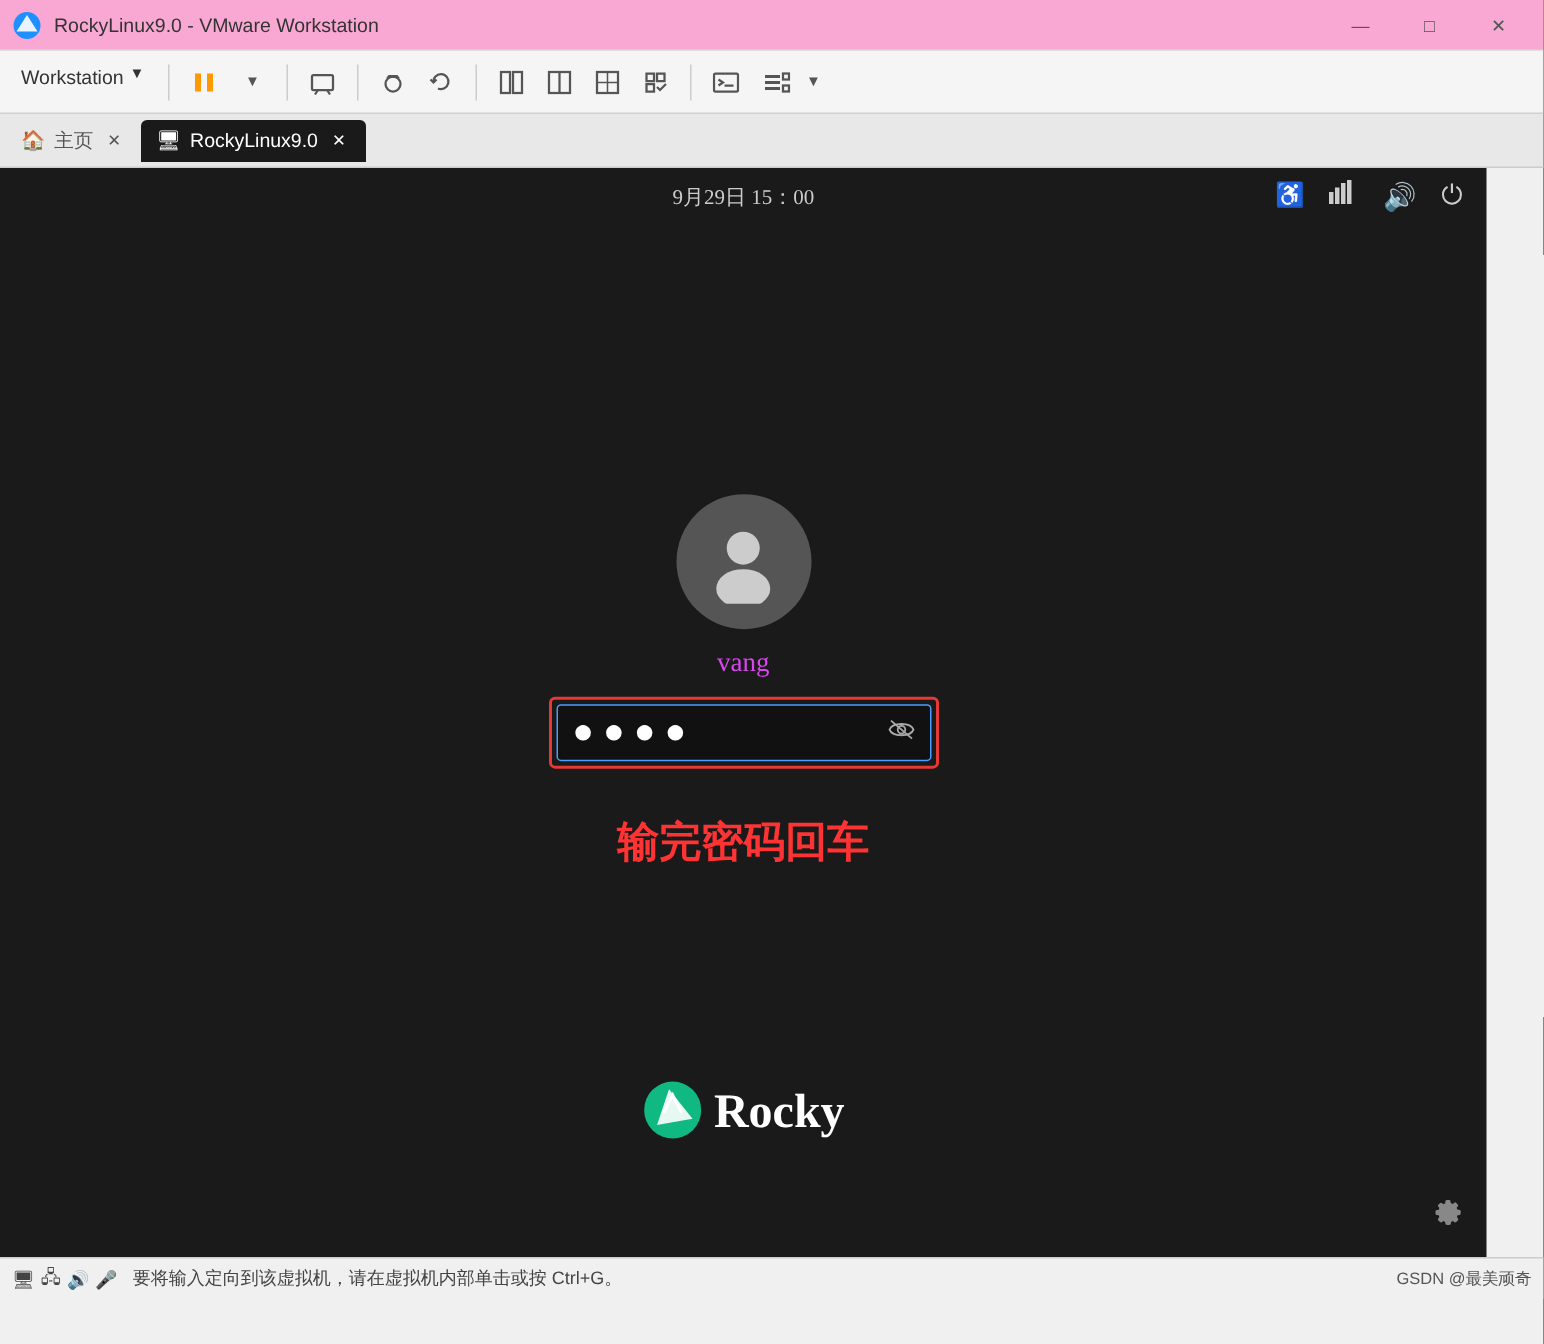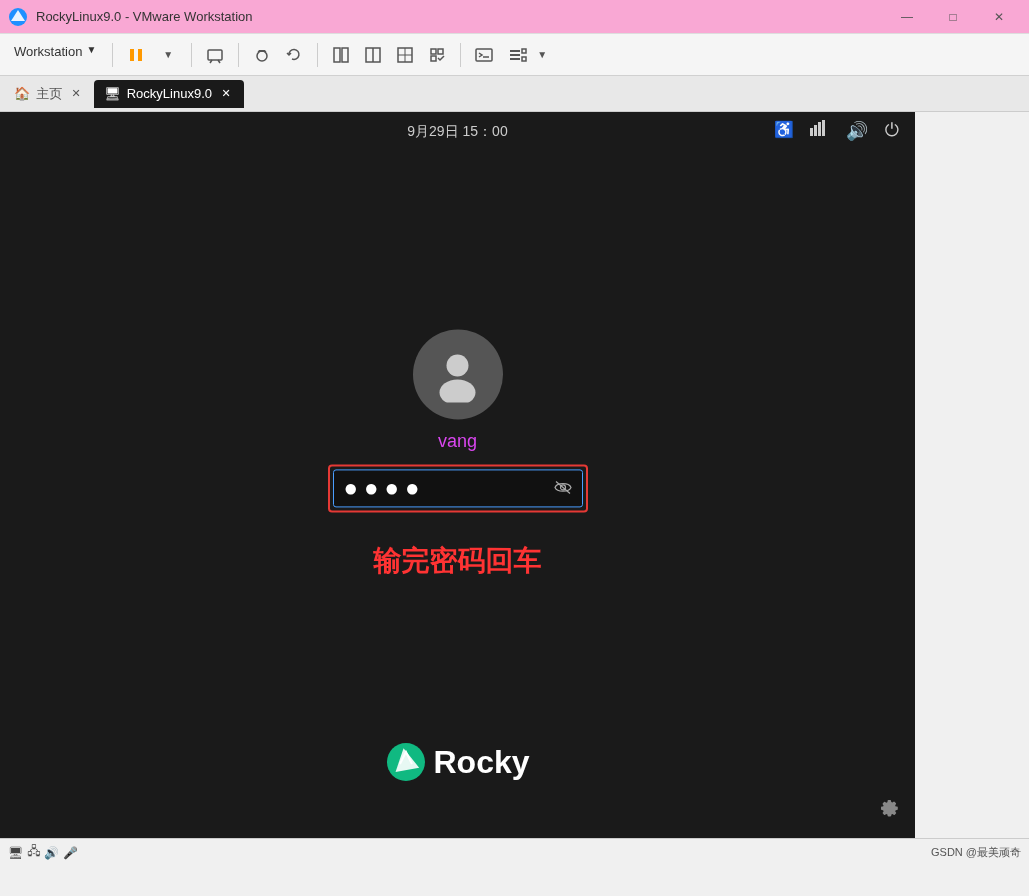--- a/index.html
+++ b/index.html
@@ -89,25 +89,26 @@
     .tab-close {
       font-size: 11px;
       width: 16px; height: 16px;
       display: flex; align-items: center; justify-content: center;
       border-radius: 50%;
     }
     .tab-home { color: #555; }
 
     
     .vm-screen {
-      width: 915px;
+      width: 991px;
       height: 726px;
       background: #1a1a1a;
       position: relative;
       overflow: hidden;
+      font-family: Liberation Serif, serif;
     }
 
     
     .vm-topbar {
       position: absolute;
       top: 0; left: 0; right: 0;
       height: 40px;
       display: flex; align-items: center; justify-content: center;
       color: #ccc;
       font-size: 14px;
@@ -168,21 +169,21 @@
     }
     .vm-instruction {
       color: #ff3333;
       font-size: 28px;
       font-weight: bold;
       margin-top: 18px;
       text-align: center;
     }
     .vm-logo {
       position: absolute;
-      bottom: 56px;
+      bottom: 78px;
       left: 50%;
       transform: translateX(-50%);
       display: flex;
       align-items: center;
       gap: 8px;
     }
     .rocky-logo-icon {
       width: 40px; height: 40px;
     }
     .rocky-logo-text {
@@ -395,17 +396,18 @@
     </svg>
   </div>
 </div>
 
 <div class="status-bar">
   <div class="status-left">
     <span>🖥</span>
     <span>🖧</span>
     <span>🔊</span>
     <span>🎤</span>
+    <span style="margin-left:6px;">要将输入定向到该虚拟机，请在虚拟机内部单击或按 Ctrl+G。</span>
   </div>
   <div class="status-right">
     <span>GSDN @最美顽奇</span>
   </div>
 </div>
 
 </body></html>

